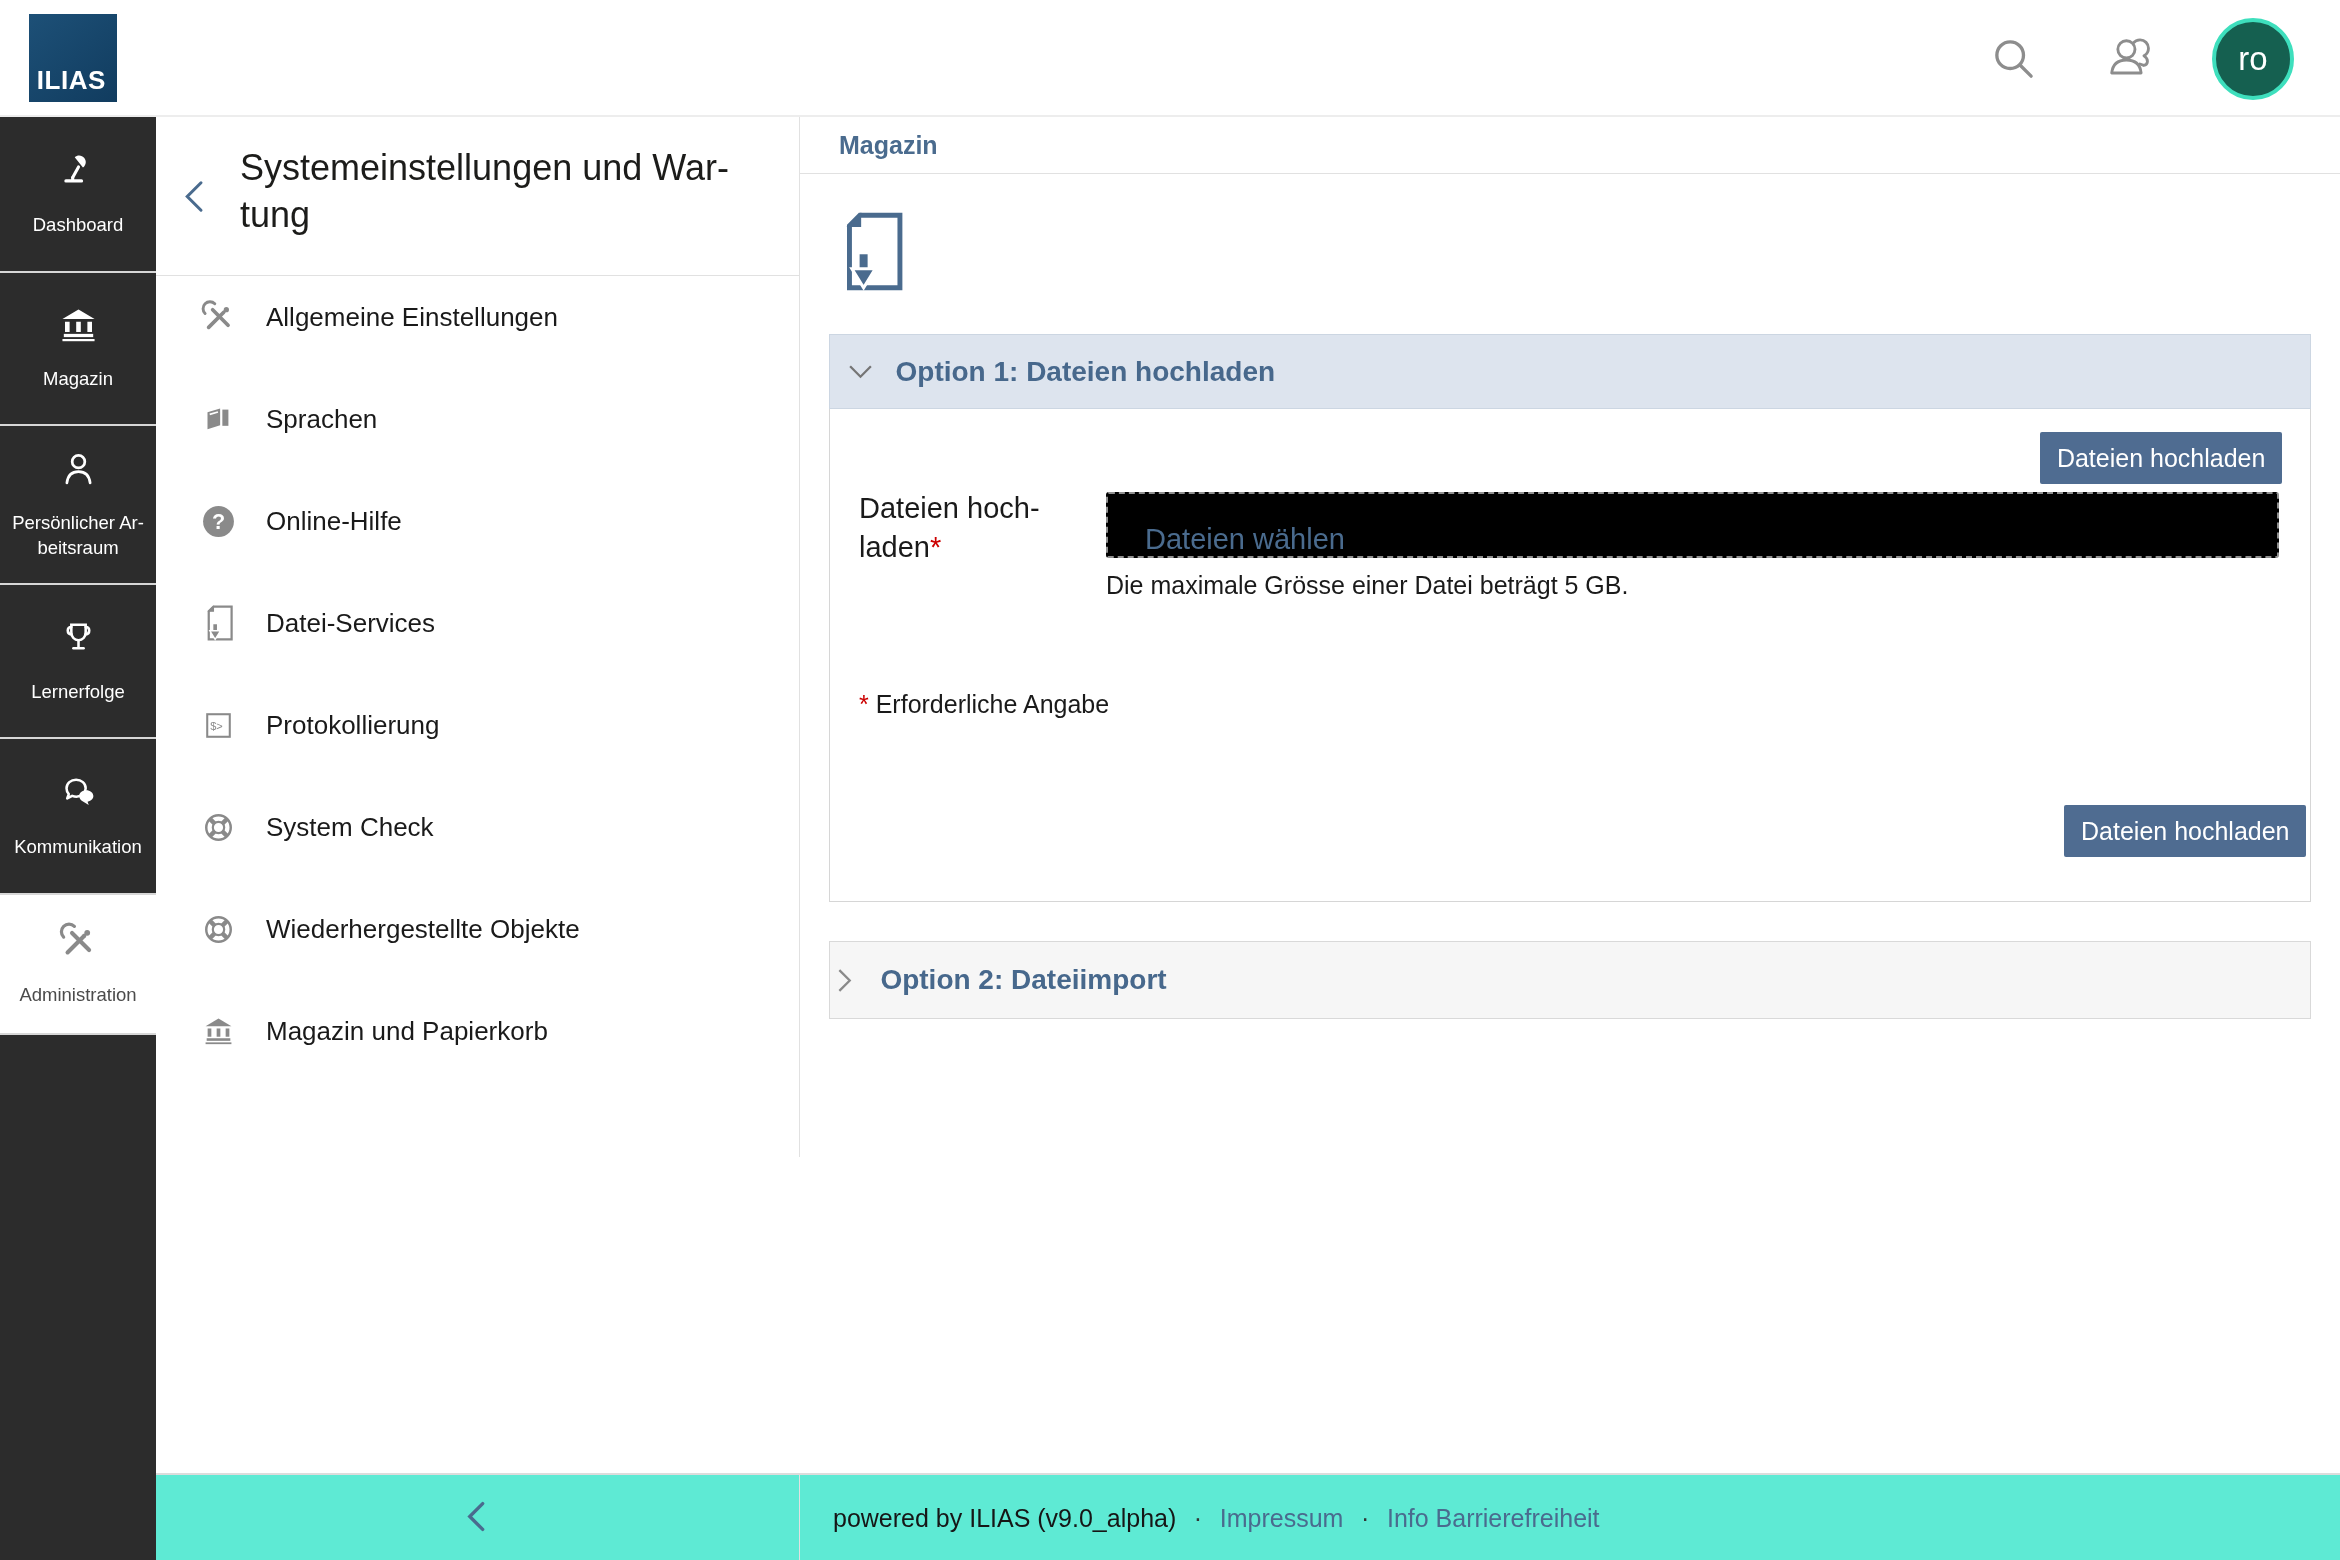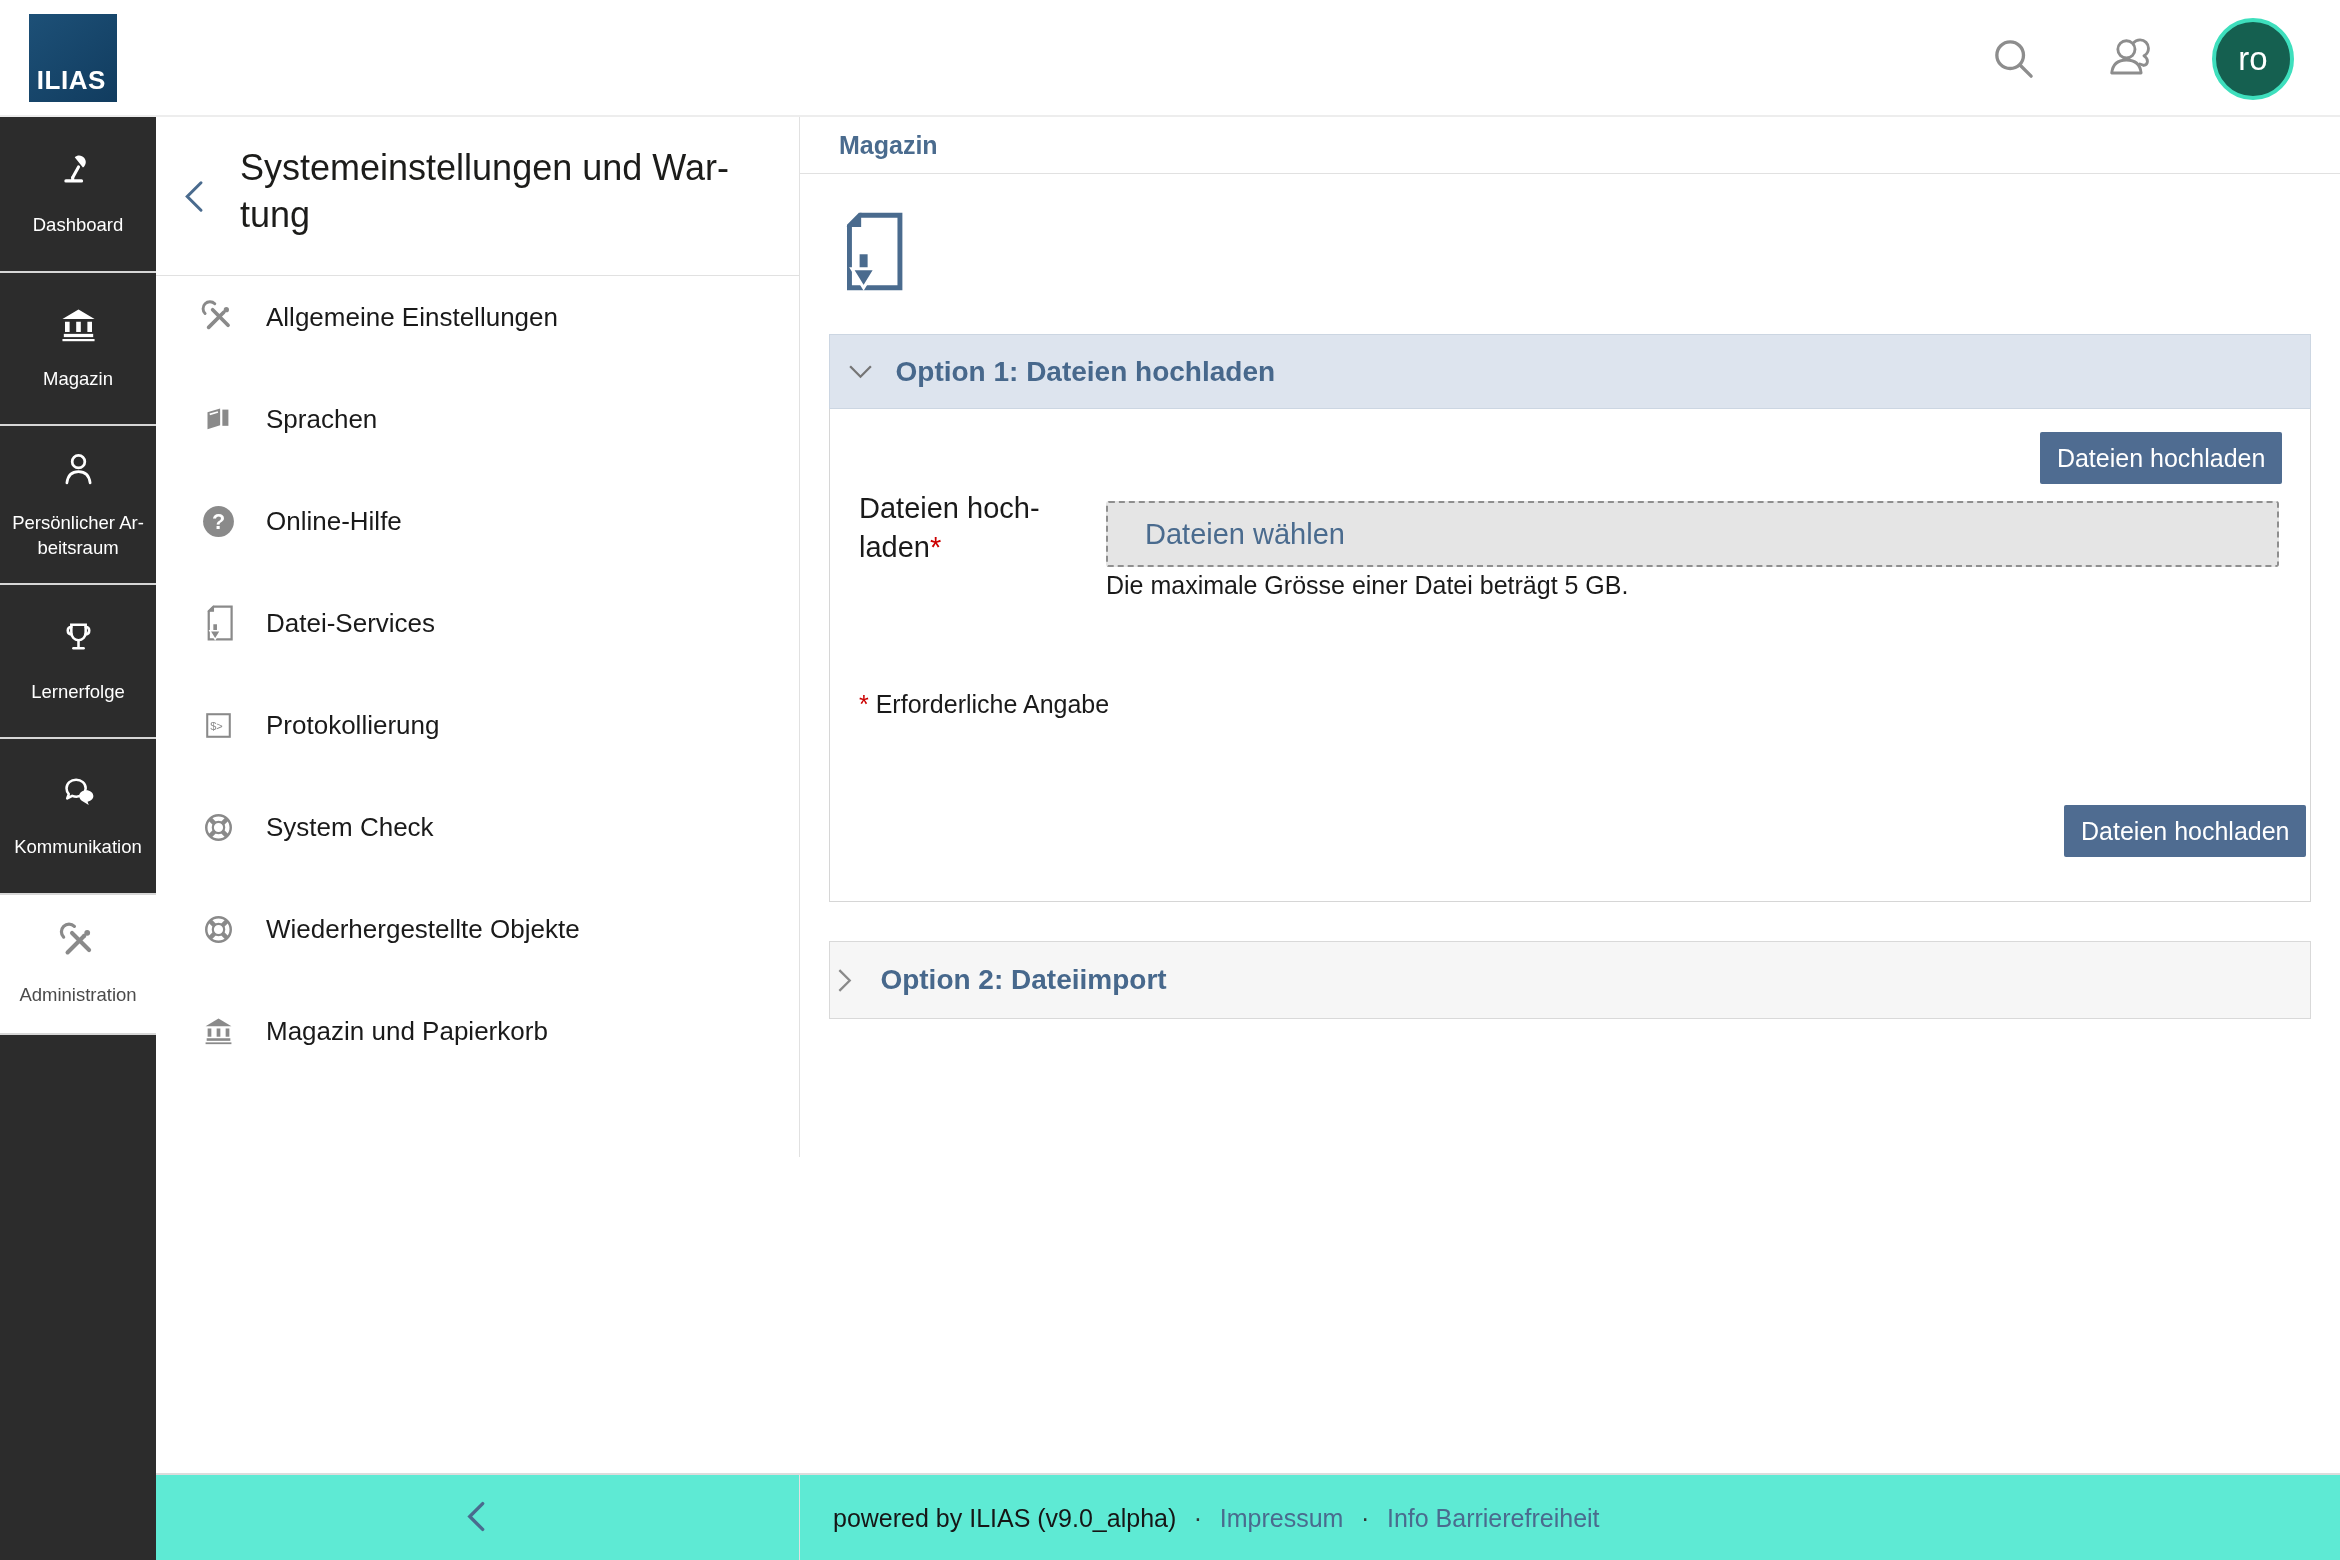--- a/index.html
+++ b/index.html
@@ -64,22 +64,22 @@
   .btn{background:var(--button-bg);color:#fff;border:none;font-size:25px;height:52px;padding:0 16.6px;border-radius:2px;cursor:pointer;font-family:inherit}
   .btn-top{position:absolute;top:23.4px;right:28px}
   .btn-bottom{position:absolute;top:396px;right:3.9px}
 
   .field-label{position:absolute;left:29px;top:80px;font-size:29px;line-height:39px;color:#1a1a1a}
   .field-label span{display:block}
   .req{color:var(--required-red)}
   .field-label .line2 .req{display:inline}
   .field-label .line2 span{display:inline}
 
-  .dropzone{position:absolute;left:276px;top:92px;width:1173px;height:66px;border:2px dashed #8f8f8f;border-radius:2.9px;
-    display:flex;align-items:center;padding-left:37px;cursor:pointer;background:#e5e5e5}
+  .dropzone{position:absolute;left:276px;top:83px;width:1173px;height:66px;border:2px dashed #8f8f8f;border-radius:2.9px;
+    display:flex;align-items:flex-end;padding-left:37px;cursor:pointer;background:#000000}
   .dropzone span{font-size:29px;color:var(--accent)}
   .helper{position:absolute;left:276px;top:162px;font-size:25px;color:#1a1a1a}
   .req-note{position:absolute;left:29px;top:281px;font-size:25px;color:#1a1a1a}
 
   .opt2{position:absolute;left:29px;top:824px;width:1482px;height:78px;background:var(--option2-bg);
     border:1px solid #d9d9d9;display:flex;align-items:center;gap:23.4px;cursor:pointer}
   .opt2 .chev{width:27px;height:27px;color:#8a8a8a}
 
   
   #page-footer{position:absolute;left:156px;top:1473px;width:2185px;height:88px;border-top:2px solid #dcdcdc;display:flex;background:#5eead4}

